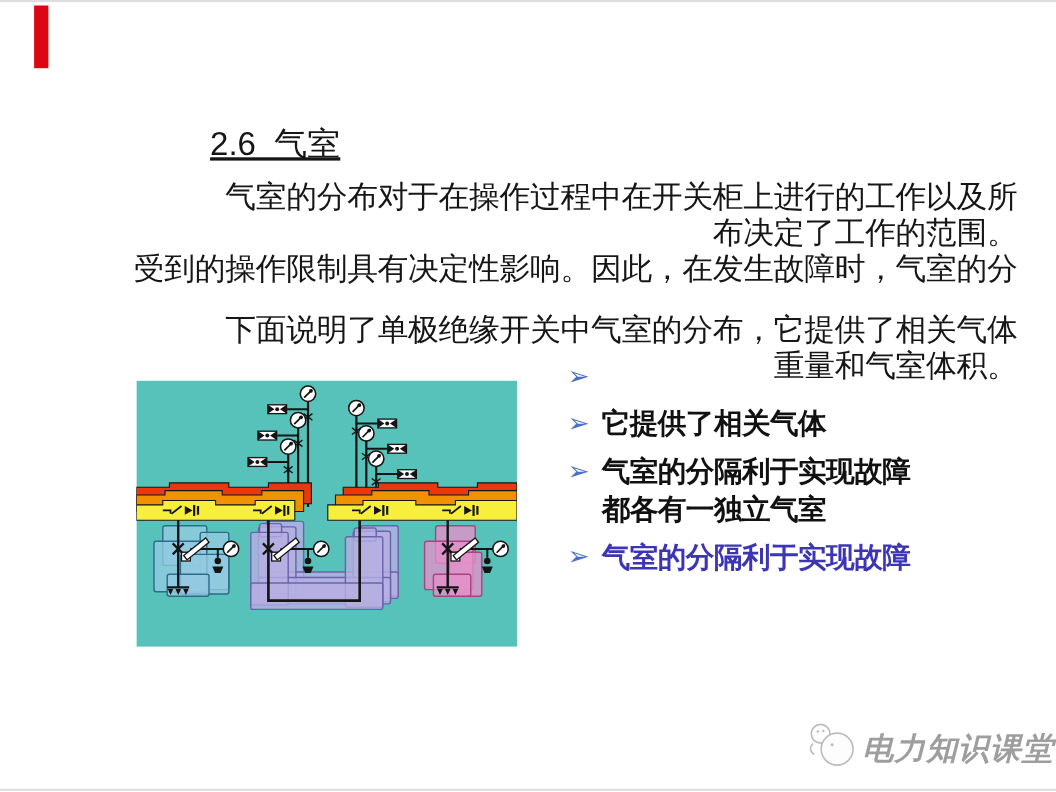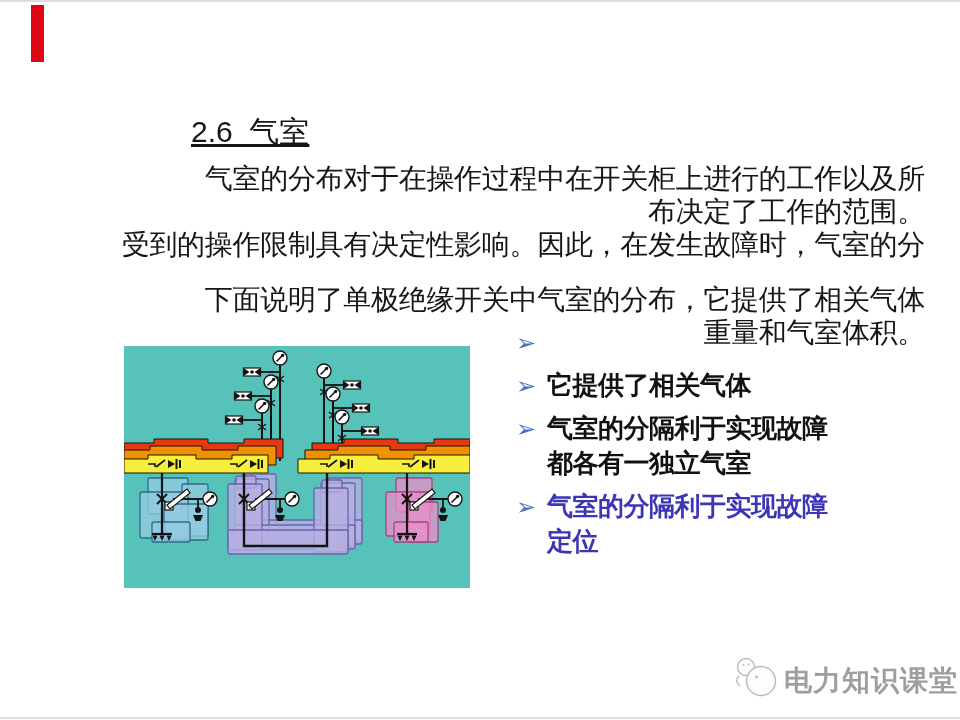--- a/index.html
+++ b/index.html
@@ -17,21 +17,21 @@
   #paragraph-2{top:255px;margin-top:28px;}
   .para .line{white-space:pre;text-align:right;}
   .para .line.indent{padding-left:84px;}
   #bullet-list{position:absolute;left:516px;top:325px;width:430px;}
   .bullet-item{display:flex;margin-bottom:8px;}
   .bullet-marker{width:31px;flex:0 0 31px;font-size:24px;line-height:35px;color:#4a6fc8;}
   .bullet-text{font-size:26px;font-weight:bold;line-height:35px;letter-spacing:-0.5px;color:#111;}
   .bullet-text .line{white-space:pre;}
   #bullet-item-3 .bullet-text{color:#3c35b5;}
   #diagram{position:absolute;left:124px;top:346px;width:346px;height:242px;}
-  #watermark{position:absolute;left:733px;top:652px;width:220px;height:50px;}
+  #watermark{position:absolute;left:733px;top:652px;width:220px;height:50px;font-style:italic;}
   #watermark-text{position:absolute;left:51px;top:10px;font-size:28px;font-weight:bold;
        letter-spacing:1px;color:#9e9e9e;text-shadow:1px 1px 0 #ffffff;white-space:pre;}
   #watermark-icon{position:absolute;left:0;top:2px;}
 </style>
 </head>
 <body>
 
 <div id="hairline-top" class="hairline"></div>
 <div id="hairline-bottom" class="hairline"></div>
 
@@ -64,21 +64,20 @@
     <div class="bullet-marker" style="color: rgb(74, 111, 200);">➢</div>
     <div class="bullet-text">
       <div class="line">气室的分隔利于实现故障</div>
       <div class="line">都各有一独立气室</div>
     </div>
   </div>
   <div class="bullet-item" id="bullet-item-3">
     <div class="bullet-marker" style="color: rgb(74, 111, 200);">➢</div>
     <div class="bullet-text">
       <div class="line" style="color: rgb(60, 53, 181);">气室的分隔利于实现故障</div>
-      <div class="line" style="color: rgb(60, 53, 181);">定位</div>
     </div>
   </div>
 </div>
 
 <svg id="diagram" viewBox="0 0 346 242" xmlns="http://www.w3.org/2000/svg">
   <defs>
     <g id="gauge">
       <circle r="7" fill="#ffffff" stroke="#141414" stroke-width="1.4"></circle>
       <line x1="-3.5" y1="3.5" x2="3.8" y2="-3.8" stroke="#141414" stroke-width="1.6"></line>
       <circle cx="2.6" cy="-2.6" r="1.7" fill="#141414"></circle>

